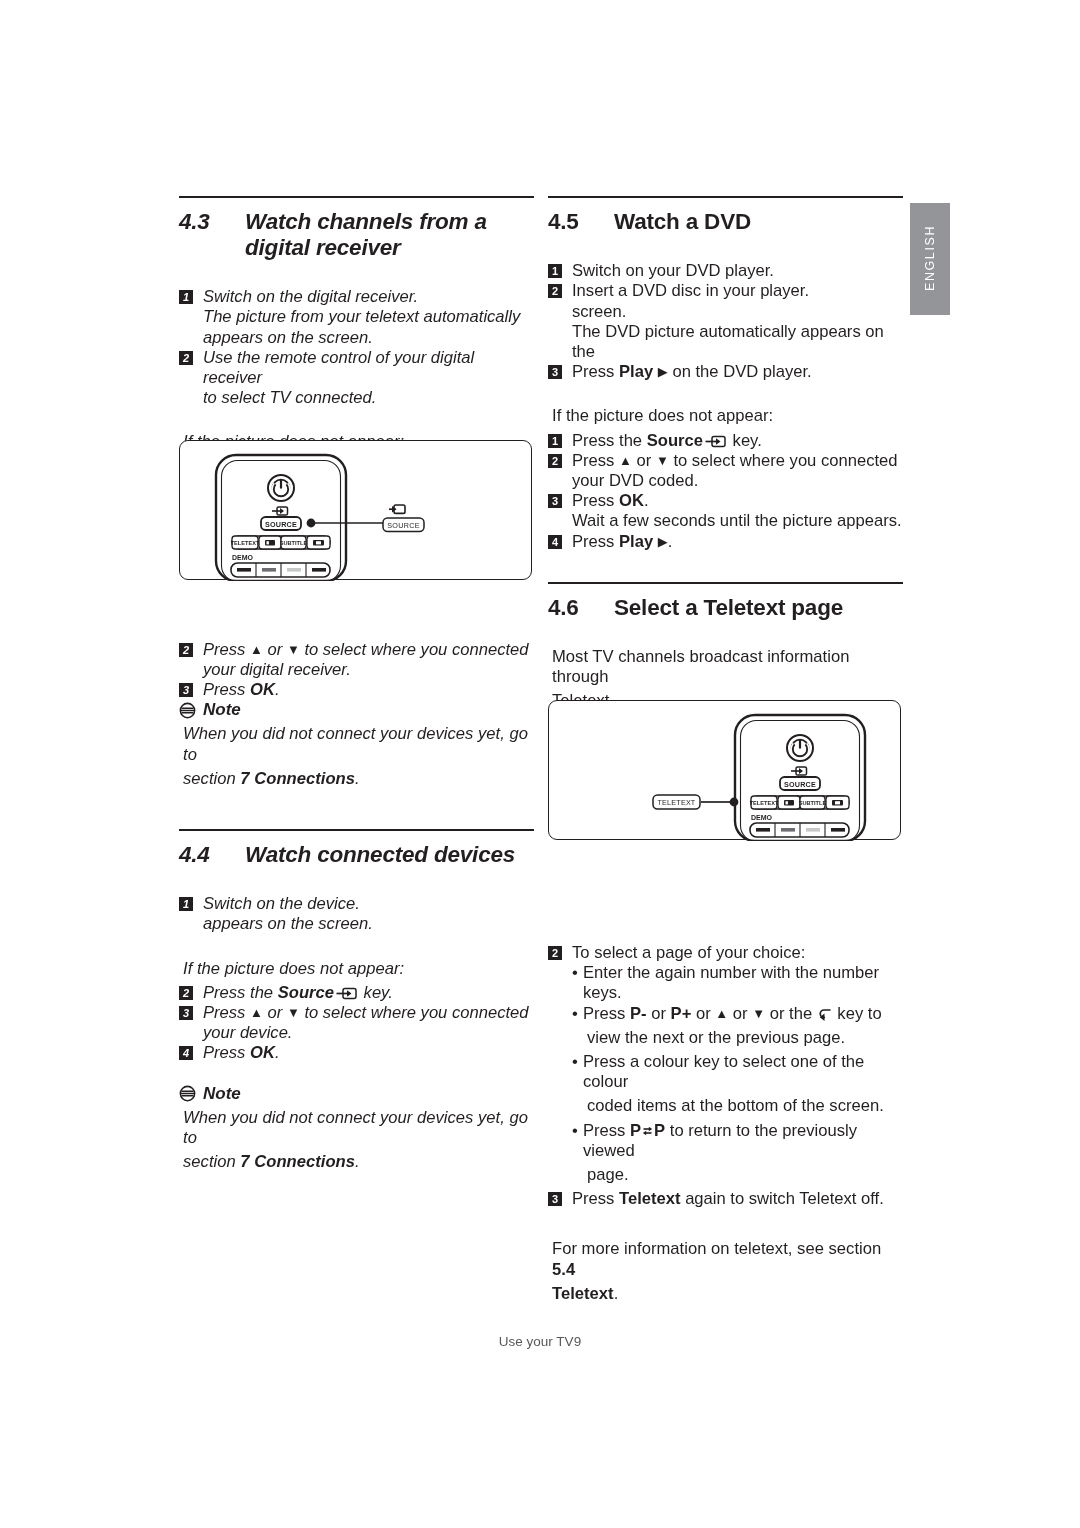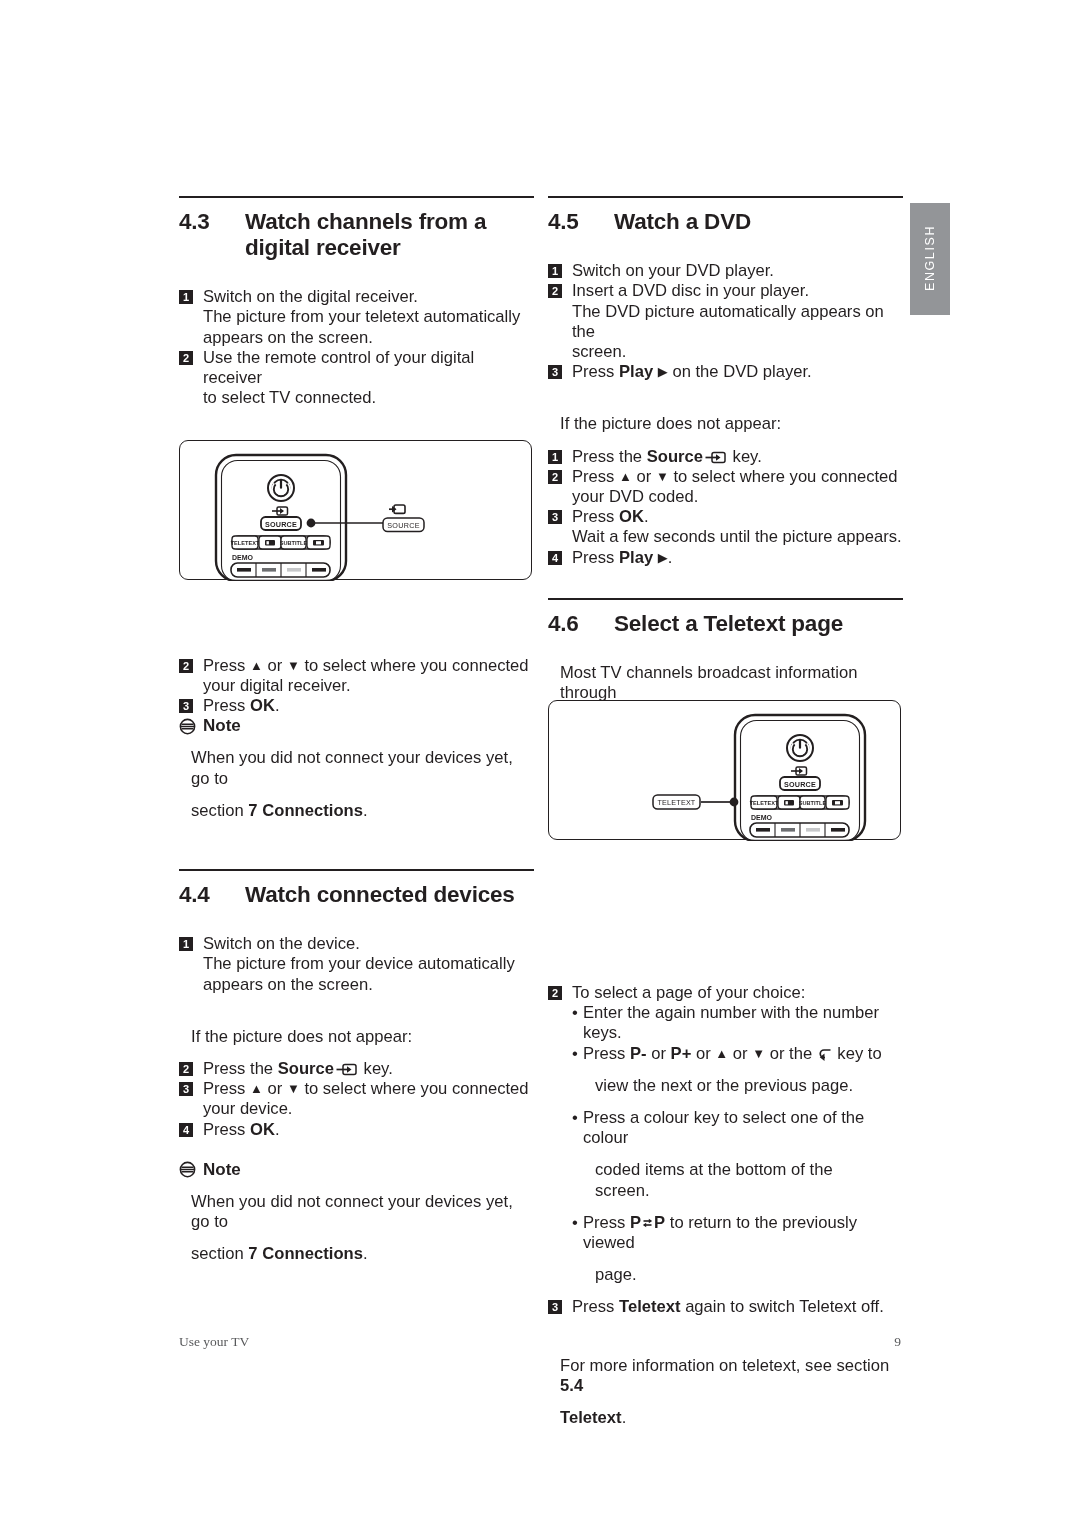--- a/index.html
+++ b/index.html
@@ -16,21 +16,21 @@
   }
 
   .page { position: absolute; inset: 0; }
 
   
   .col {
     position: absolute;
     top: 196px;
     width: 355px;
   }
-  .col-left  { left: 179px; }
+  .col-left  { left: 179px; font-style: italic; }
   .col-right { left: 548px; }
 
   .rule {
     border-top: 2px solid #231f20;
     margin-bottom: 11px;
   }
 
   h2.heading {
     font-size: 22.5px;
     font-weight: bold;
@@ -43,21 +43,21 @@
   h2.heading .num {
     width: 66px;
     flex: 0 0 66px;
   }
   h2.heading .ttl { flex: 1 1 auto; }
 
   
   .p {
     font-size: 16.6px;
     line-height: 20.2px;
-    margin: 12px;
+    margin: 4px;
     letter-spacing: 0.02px;
   }
   .gap-sm { height: 20px; }
   .gap-md { height: 26px; }
 
   .step {
     display: flex;
     align-items: flex-start;
     font-size: 16.6px;
     line-height: 20.2px;
@@ -161,22 +161,21 @@
   }
 
   
   .footer {
     position: absolute;
     left: 179px; right: 179px;
     top: 1334px;
     font-size: 13.5px;
     color: #58595b;
     display: flex;
-    justify-content: space-between;
-    font-family: Liberation Serif, serif;
+    justify-content: center;
   }
 </style>
 </head>
 <body>
 
 <div class="page">
 
   <div class="lang-tab">
     <span>ENGLISH</span>
   </div>
@@ -244,21 +243,20 @@
     <div class="rule"></div>
     <h2 class="heading">
       <span class="num">4.4</span>
       <span class="ttl">Watch connected devices</span>
     </h2>
 
     <div class="step">
       <span class="marker">1</span>
       <span class="body">Switch on the device.</span>
     </div>
-    <div class="cont">The picture from your device automatically</div>
     <div class="cont">appears on the screen.</div>
 
     <div class="gap-sm"></div>
     <p class="p">If the picture does not appear:</p>
 
     <div class="step">
       <span class="marker">2</span>
       <span class="body"><span>Press the </span><b>Source</b><svg class="src-icon" viewBox="0 0 42 26">
             <rect x="14" y="3" width="26" height="20" rx="4" ry="4" fill="none" stroke="#231f20" stroke-width="3"></rect>
             <path d="M1 13 H28" stroke="#231f20" stroke-width="3.4" fill="none"></path>
@@ -298,22 +296,22 @@
     </h2>
 
     <div class="step">
       <span class="marker">1</span>
       <span class="body">Switch on your DVD player.</span>
     </div>
     <div class="step">
       <span class="marker">2</span>
       <span class="body">Insert a DVD disc in your player.</span>
     </div>
+    <div class="cont">screen.</div>
     <div class="cont">The DVD picture automatically appears on the</div>
-    <div class="cont">screen.</div>
 
     <div class="step">
       <span class="marker">3</span>
       <span class="body"><span>Press </span><b>Play</b> <span class="tri">▶</span><span> on the DVD player.</span></span>
     </div>
 
     <div class="gap-sm"></div>
     <p class="p">If the picture does not appear:</p>
 
     <div class="step">

